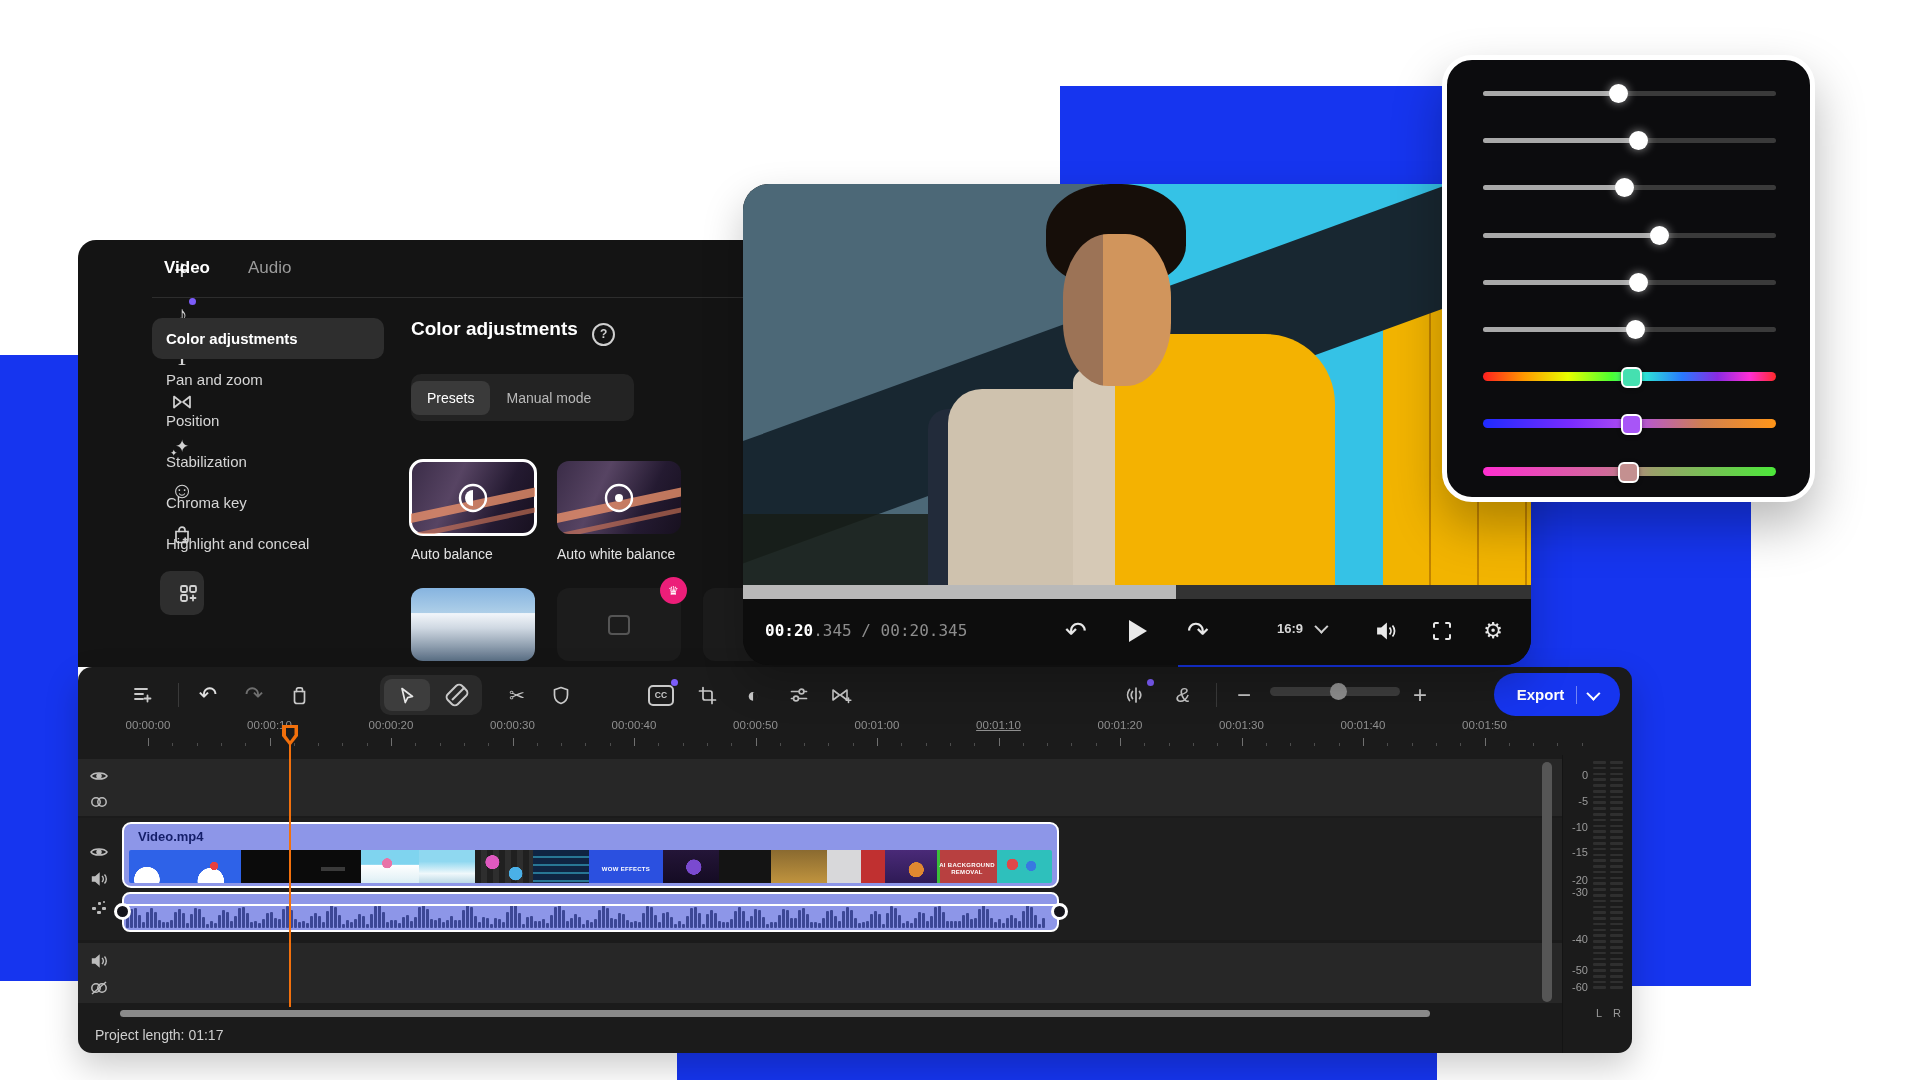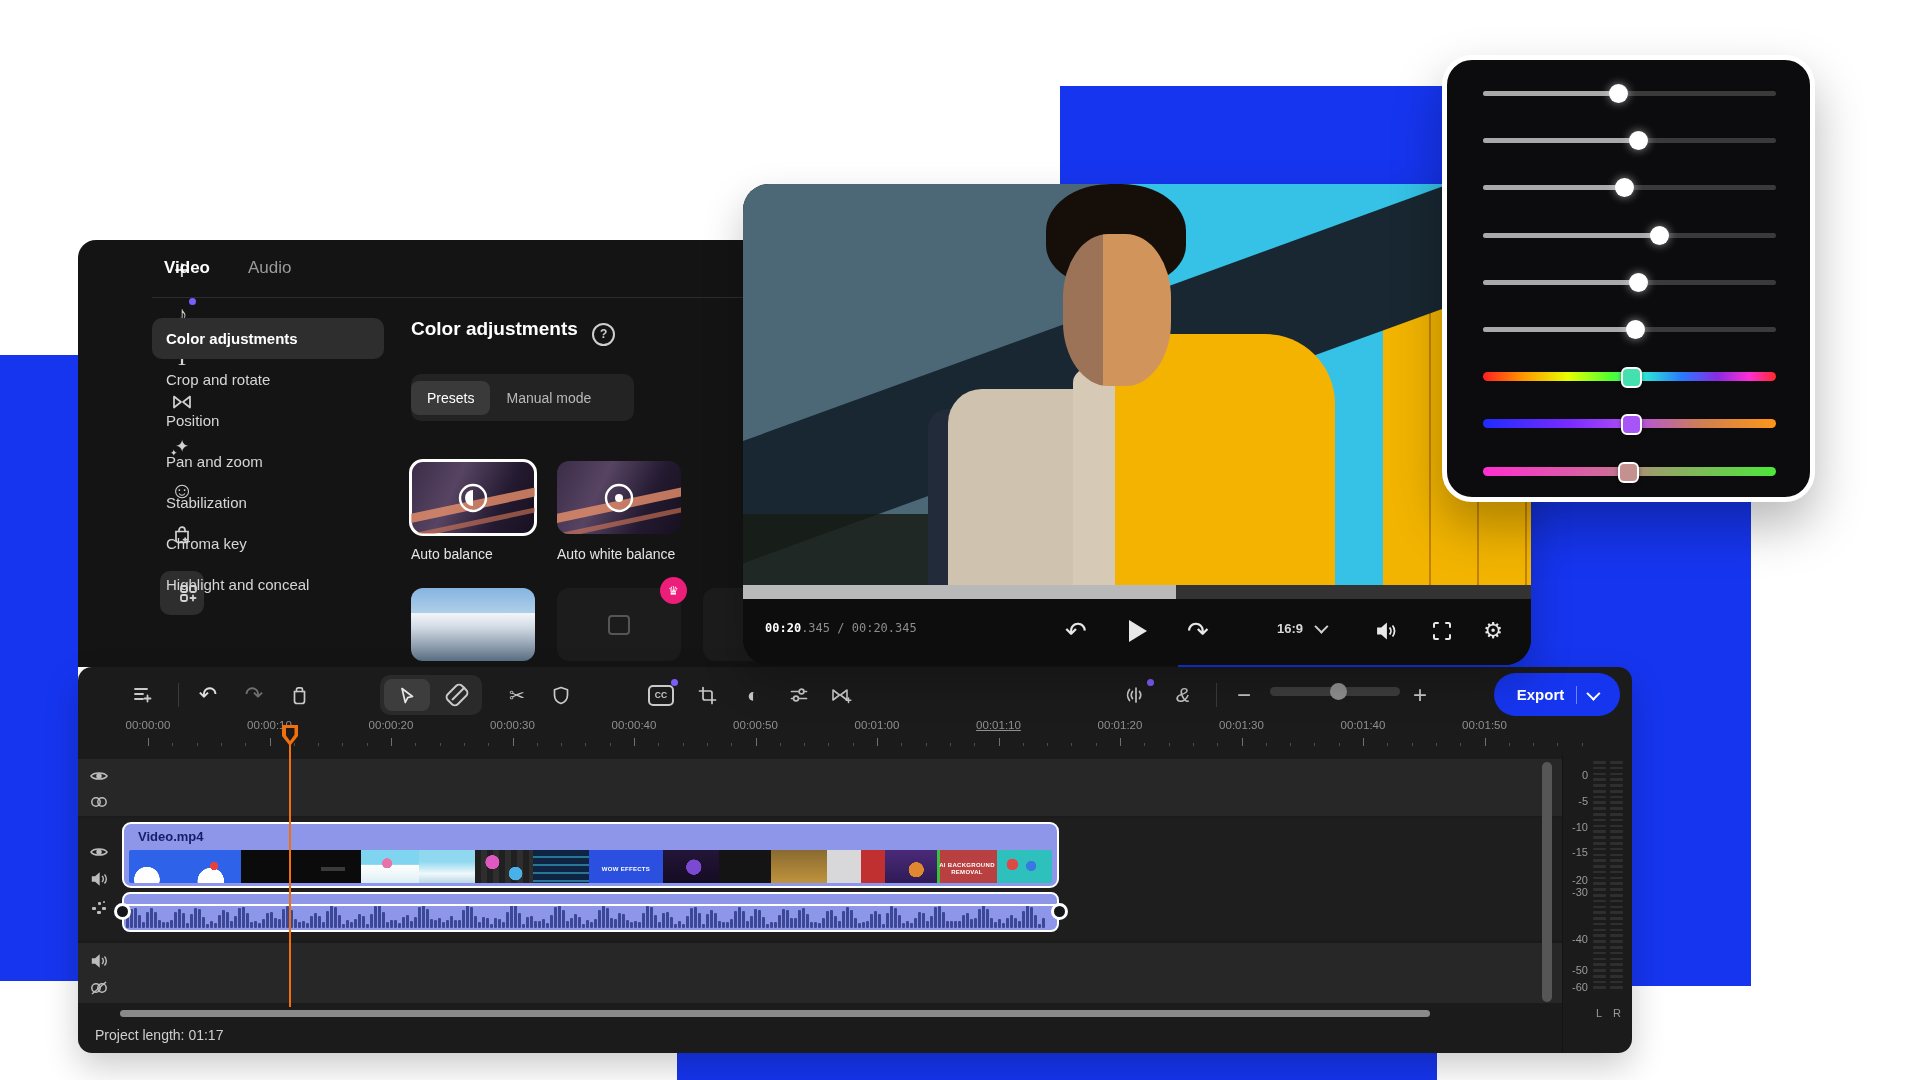--- a/index.html
+++ b/index.html
@@ -38,21 +38,21 @@
   .preset2{width:124px;height:73px;border-radius:12px;position:relative;background:#1c1c1c;}
   .preset2.mountain{background:linear-gradient(180deg,#86b4e0 0%,#aecfe8 34%,#f2f6fa 35%,#cfd8e2 55%,#5a6f85 100%);}
   .preset2 .ph-sq{position:absolute;left:50%;top:50%;transform:translate(-50%,-50%);width:18px;height:16px;border:2px solid #555;border-radius:4px;}
   .crown-badge{position:absolute;top:-11px;right:-6px;width:27px;height:27px;border-radius:50%;background:#ec1e79;color:#fff;font-size:12px;display:flex;align-items:center;justify-content:center;z-index:3;}
   
   #preview{left:743px;top:184px;width:788px;height:481px;background:#0d0d0d;border-radius:26px;z-index:30;overflow:hidden;box-shadow:0 18px 40px rgba(0,0,0,.22);}
   #video-area{position:absolute;left:0;top:0;width:788px;height:401px;overflow:hidden;}
   #seekbar{position:absolute;left:0;top:401px;width:788px;height:14px;background:#333;}
   #seek-fill{height:100%;background:#b9b9b9;}
   #pv-controls{position:absolute;left:0;top:415px;width:788px;height:66px;background:#0d0d0d;}
-  #timecode{position:absolute;left:22px;top:22px;font-family:"DejaVu Sans Mono",monospace;font-size:12px;color:#8d8d8d;}
+  #timecode{position:absolute;left:22px;top:22px;font-family:"DejaVu Sans Mono",monospace;font-size:16px;color:#8d8d8d;}
   #timecode .strong{color:#fff;font-weight:bold;}
   .pv-icon{position:absolute;top:14px;color:#e8e8e8;font-size:24px;width:36px;height:36px;display:flex;align-items:center;justify-content:center;}
   .play-tri{width:0;height:0;border-left:18px solid #e8e8e8;border-top:11px solid transparent;border-bottom:11px solid transparent;}
   #aspect{position:absolute;top:22px;left:534px;color:#d9d9d9;font-size:13px;font-weight:bold;}
   .chev{display:inline-block;width:8px;height:8px;border-right:2px solid #cfcfcf;border-bottom:2px solid #cfcfcf;transform:rotate(45deg) translateY(-2px);margin-left:12px;}
   
   .vc{position:absolute;}
   
   #slider-panel{left:1442px;top:55px;width:373px;height:447px;background:#0c0c0e;border:5px solid #fff;border-radius:30px;z-index:40;box-sizing:border-box;box-shadow:0 24px 50px rgba(0,0,0,.28);}
   .srow{position:absolute;left:36px;width:293px;height:18px;}
@@ -149,23 +149,22 @@
           <path d="M14,11.5 v5 M11.5,14 h5" stroke-linecap="round"></path>
         </svg>
     </div>
 
     <div class="tab active" style="left:86px;">Video</div>
     <div class="tab" style="left:170px;">Audio</div>
     <div id="tab-divider"></div>
 
     <div id="menu">
         <div class="menu-item active">Color adjustments</div>
-        <div class="menu-item">Crop and rotate</div>
+        <div class="menu-item">Pan and zoom</div>
         <div class="menu-item">Position</div>
-        <div class="menu-item">Pan and zoom</div>
         <div class="menu-item">Stabilization</div>
         <div class="menu-item">Chroma key</div>
         <div class="menu-item">Highlight and conceal</div>
       </div>
 
     <div id="content">
       <div>
         <span id="content-title">Color adjustments</span>
         <span class="help-circle">?</span>
       </div>

